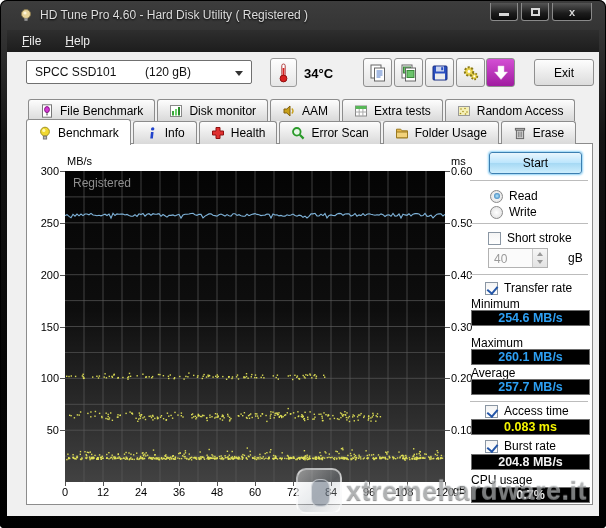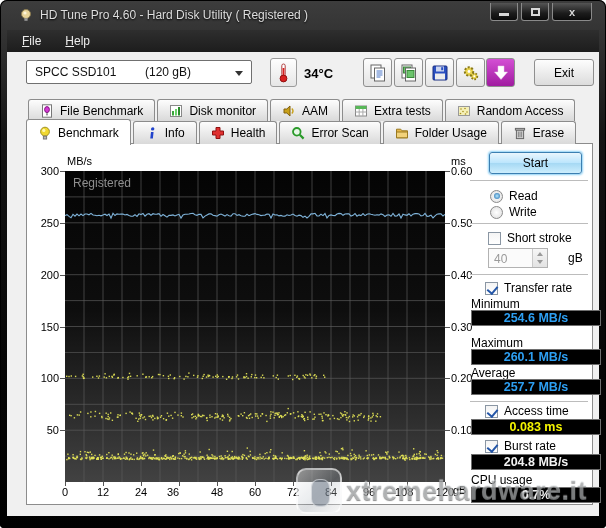--- a/index.html
+++ b/index.html
@@ -55,21 +55,21 @@
   .cbox{ width:13px; height:13px; border:1px solid #8a96a3; background:linear-gradient(#f4f4f4,#fff); margin-right:6px; position:relative; }
   .cbox.checked::after{ content:""; position:absolute; left:2.5px; top:1px; width:5px; height:8px; border-right:2px solid #2456a8; border-bottom:2px solid #2456a8; transform:rotate(40deg); }
   .spinner{ position:absolute; left:461px; top:104px; width:60px; height:20px; border:1px solid #b2b2b2; background:#fbfbfb; }
   .spinner .val{ position:absolute; left:5px; top:3px; font-size:12px; color:#9a9a9a; }
   .spin-arrows{ position:absolute; right:0; top:0; width:15px; height:18px; border-left:1px solid #c9c9c9; background:linear-gradient(#f6f6f6,#e3e3e3); }
   .spin-arrows i{ position:absolute; left:4px; width:0; height:0; border-left:3.5px solid transparent; border-right:3.5px solid transparent; }
   .spin-arrows i.up{ top:3px; border-bottom:4px solid #9a9a9a; }
   .spin-arrows i.dn{ bottom:3px; border-top:4px solid #9a9a9a; }
   .gb-label{ position:absolute; left:541px; top:107px; font-size:12px; color:#000; }
   .stat-label{ position:absolute; left:444px; font-size:12px; color:#000; }
-  .lcd{ position:absolute; left:444px; width:130px; height:16px; background:#000; border:1px solid #6e6e6e; display:flex; align-items:center; justify-content:center; font-size:12.5px; font-weight:bold; }
+  .lcd{ position:absolute; left:444px; width:119px; height:16px; background:#000; border:1px solid #6e6e6e; display:flex; align-items:center; justify-content:center; font-size:12.5px; font-weight:bold; }
   .lcd.blue{ color:#2d9ff2; }
   .lcd.yellow{ color:#f5f500; }
   .lcd.white{ color:#f2f2f2; }
   
   .wmark{ position:absolute; left:296px; top:468px; z-index:9; pointer-events:none; display:flex; align-items:center; }
   .wmark-icon{ width:46px; height:46px; border-radius:10px; border:2px solid rgba(255,255,255,0.55); background:linear-gradient(135deg, rgba(255,255,255,0.45), rgba(160,170,180,0.25) 55%, rgba(255,255,255,0.35)); position:relative; }
   .wmark-icon::after{ content:""; position:absolute; left:13px; top:9px; width:17px; height:26px; border-radius:8px; background:rgba(110,120,135,0.55); border:1px solid rgba(255,255,255,0.5); }
   .wmark-text{ margin-left:4px; font-size:27px; font-weight:bold; letter-spacing:0.5px; color:rgba(225,228,232,0.42); text-shadow:0 1px 1px rgba(0,0,0,0.45), 0 -1px 1px rgba(255,255,255,0.35); }
 </style>
 </head>
@@ -1344,21 +1344,21 @@
           <div class="axis-num" style="left:424px; top:228px;">0.20</div>
           <div class="tickmark" style="left:418px; top:234px; width:5px; height:1px;"></div>
           <div class="axis-num" style="left:424px; top:280px;">0.10</div>
           <div class="tickmark" style="left:418px; top:286px; width:5px; height:1px;"></div>
           <div class="axis-num" style="left:26px; top:342px; width:24px; text-align:center;">0</div>
           <div class="tickmark" style="left:38px; top:338px; width:1px; height:4px;"></div>
           <div class="axis-num" style="left:64px; top:342px; width:24px; text-align:center;">12</div>
           <div class="tickmark" style="left:76px; top:338px; width:1px; height:4px;"></div>
           <div class="axis-num" style="left:102px; top:342px; width:24px; text-align:center;">24</div>
           <div class="tickmark" style="left:114px; top:338px; width:1px; height:4px;"></div>
-          <div class="axis-num" style="left:140px; top:342px; width:24px; ">36</div>
+          <div class="axis-num" style="left:140px; top:342px; width:24px; text-align:center;">36</div>
           <div class="tickmark" style="left:152px; top:338px; width:1px; height:4px;"></div>
           <div class="axis-num" style="left:178px; top:342px; width:24px; text-align:center;">48</div>
           <div class="tickmark" style="left:190px; top:338px; width:1px; height:4px;"></div>
           <div class="axis-num" style="left:216px; top:342px; width:24px; text-align:center;">60</div>
           <div class="tickmark" style="left:228px; top:338px; width:1px; height:4px;"></div>
           <div class="axis-num" style="left:254px; top:342px; width:24px; text-align:center;">72</div>
           <div class="tickmark" style="left:266px; top:338px; width:1px; height:4px;"></div>
           <div class="axis-num" style="left:292px; top:342px; width:24px; text-align:center;">84</div>
           <div class="tickmark" style="left:304px; top:338px; width:1px; height:4px;"></div>
           <div class="axis-num" style="left:330px; top:342px; width:24px; text-align:center;">96</div>

